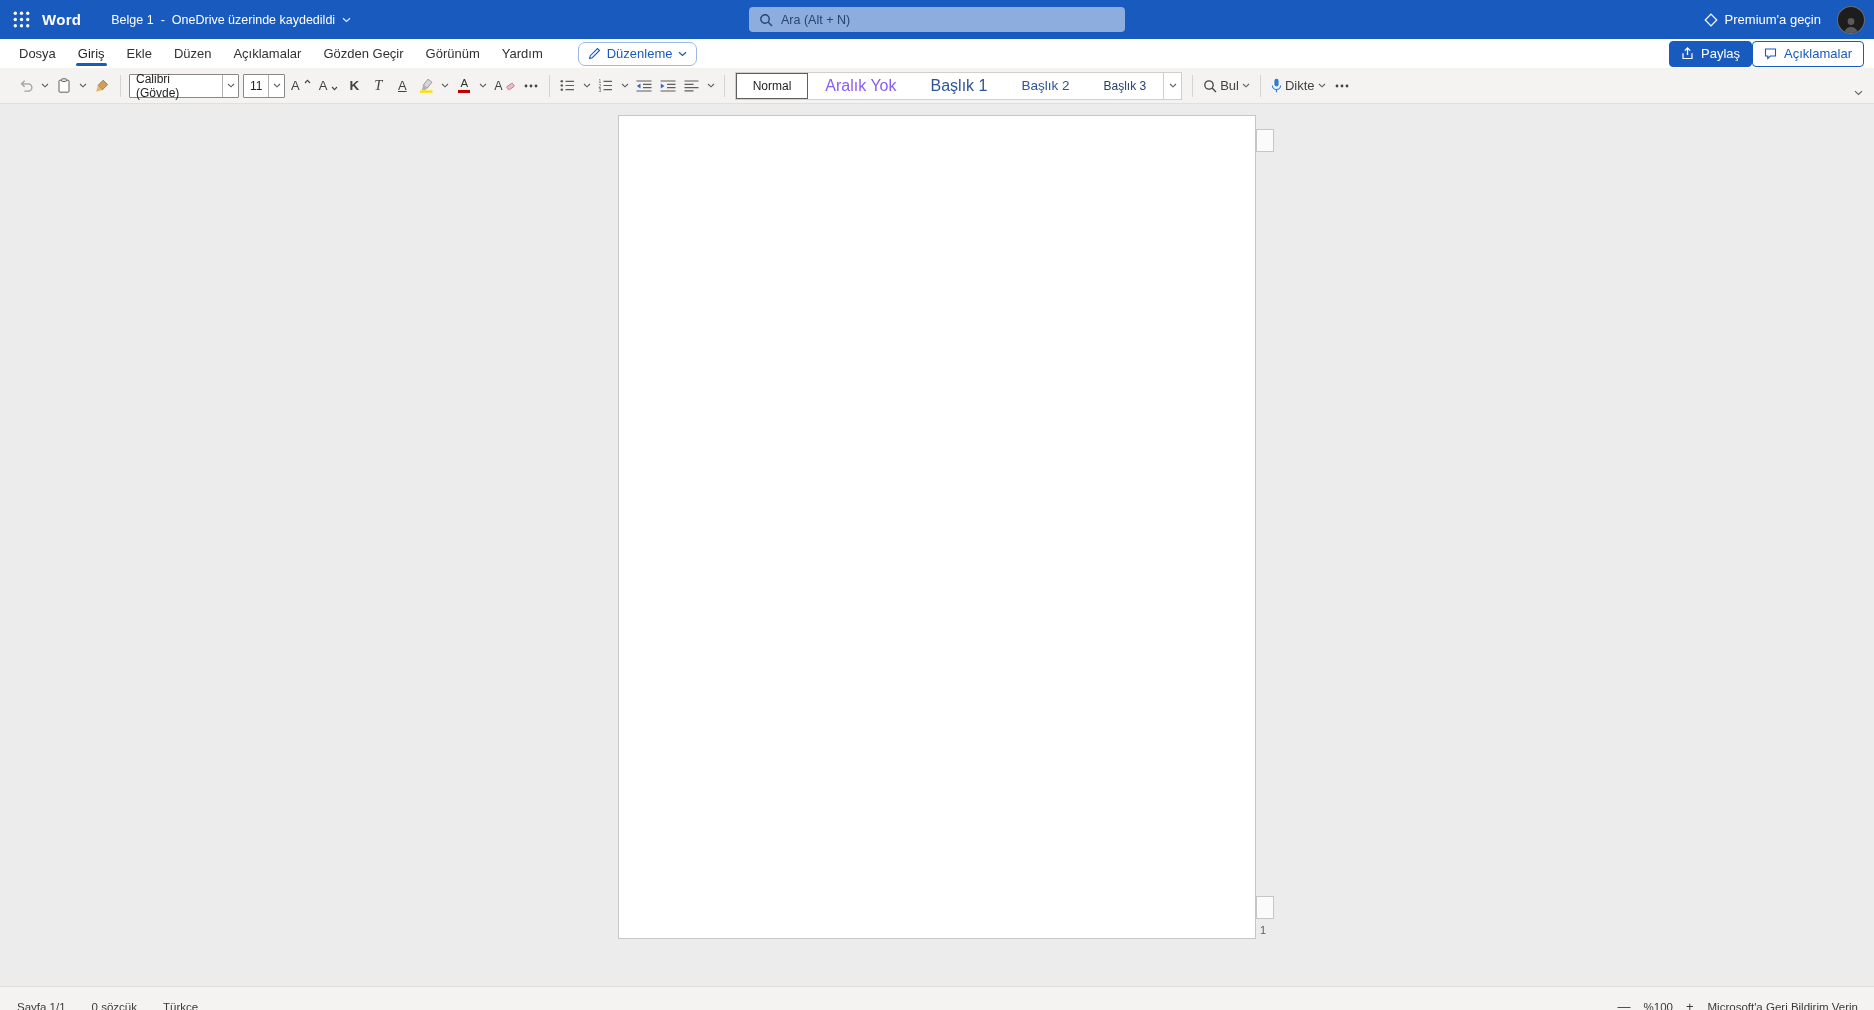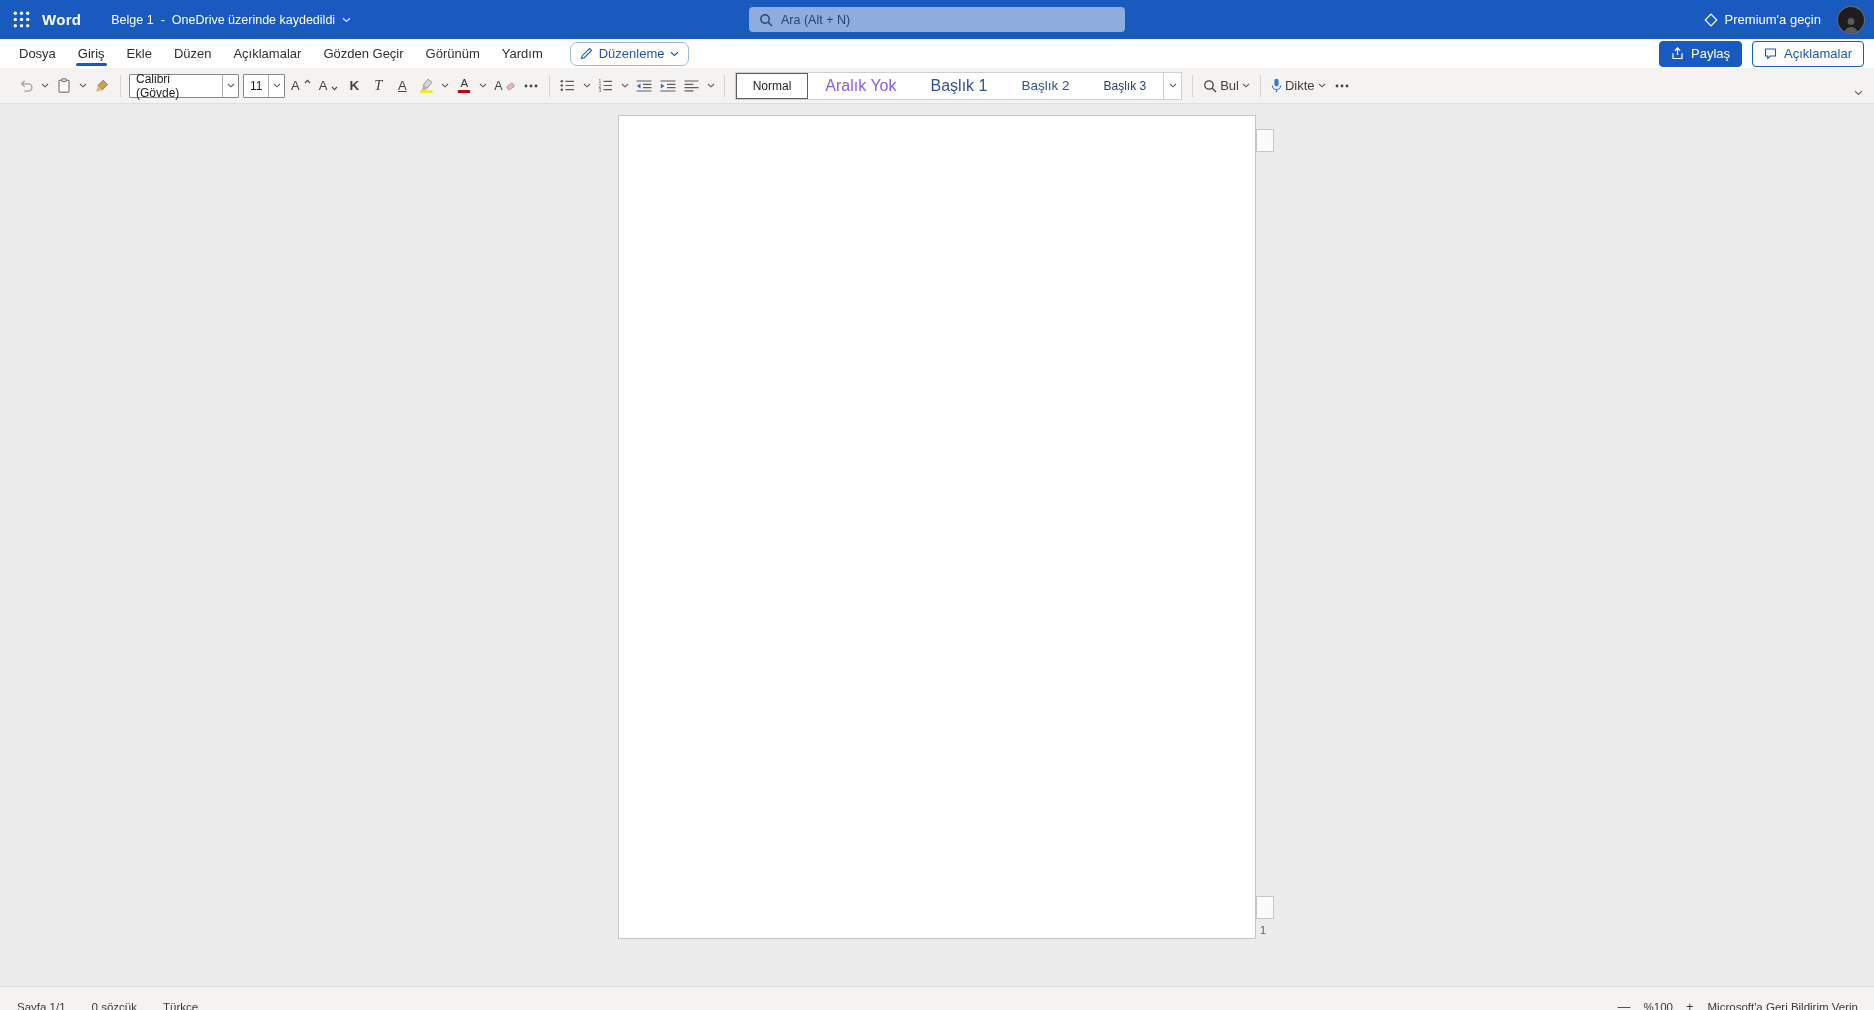--- a/index.html
+++ b/index.html
@@ -49,26 +49,26 @@
   .tab {
     height: 100%; display: flex; align-items: center; padding: 0 11px;
     font-size: 13px; color: #323130; position: relative; cursor: pointer; white-space: nowrap;
   }
   .tab.active { font-weight: 400; color: #201f1e; }
   .tab.active::after {
     content: ""; position: absolute; left: 9px; right: 9px; bottom: 2px;
     height: 3px; border-radius: 2px; background: #185abd;
   }
   .mode-btn {
-    margin-left: 16px; height: 24px; padding: 0 9px;
+    margin-left: 24px; height: 24px; padding: 0 9px;
     border: 1px solid #9cb8e2; border-radius: 7px; background: #fff;
     color: #185abd; font-size: 13px; display: flex; align-items: center; gap: 6px; cursor: pointer;
     font-family: inherit;
   }
-  .right-actions { margin-left: auto; display: flex; align-items: flex-start; gap: 10px; }
+  .right-actions { margin-left: auto; display: flex; align-items: flex-start; gap: 0; }
   .btn { height: 26px; border-radius: 4px; padding: 0 11px; font-size: 13px;
          display: flex; align-items: center; gap: 7px; cursor: pointer; font-family: inherit; white-space: nowrap; }
   .btn-primary { background: #185abd; border: 1px solid #185abd; color: #fff; }
   .btn-outline { background: #fff; border: 1px solid #185abd; color: #185abd; }
 
   
   .ribbon {
     height: 36px; background: #f4f3f2; border-bottom: 1px solid #e1dfdd;
     display: flex; align-items: center; padding: 0 26px 0 14px; position: relative;
   }

